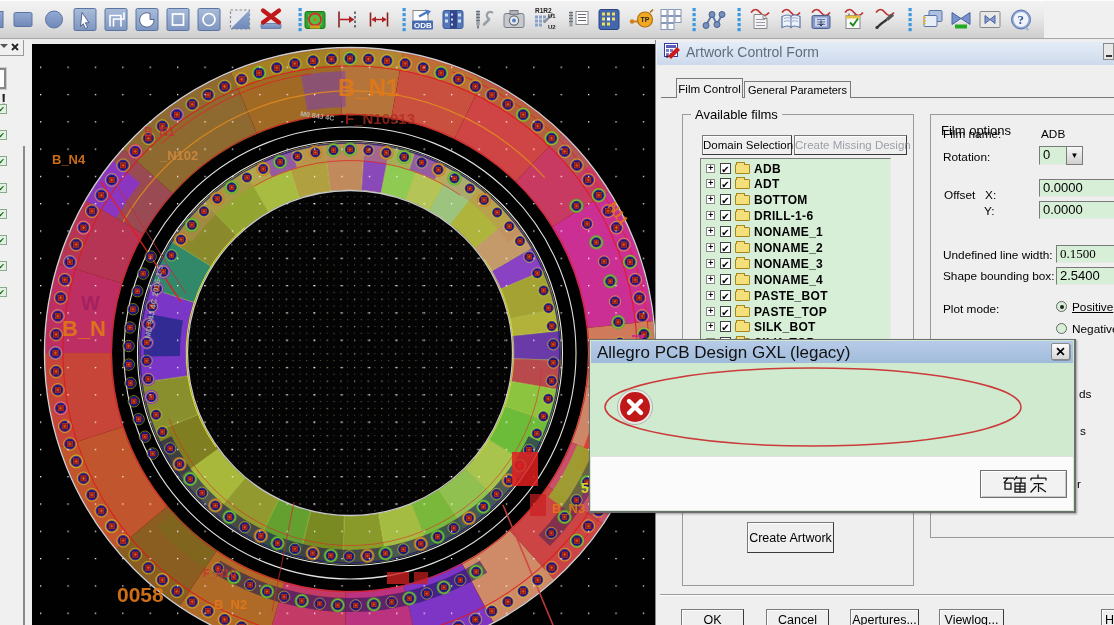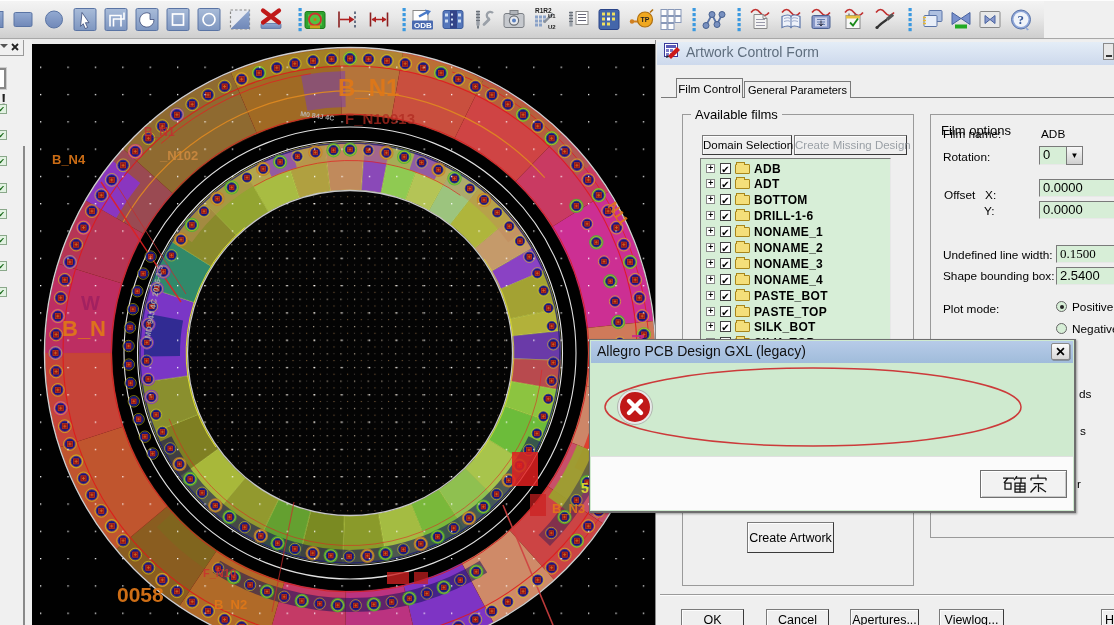--- a/index.html
+++ b/index.html
@@ -34,21 +34,21 @@
 .fold { position:absolute; left:34px; top:3px; width:15px; height:10px; background:#f4df7a; border:1px solid #a8861a; border-radius:1px; }
 .fold::before { content:""; position:absolute; left:0; top:-3px; width:7px; height:2px; background:#f4df7a; border:1px solid #a8861a; border-bottom:none; }
 .tlab { position:absolute; left:53px; top:1px; font-size:12px; font-weight:bold; letter-spacing:0.3px; }
 .flab { position:absolute; font-size:11.8px; white-space:nowrap; }
 .ginput { position:absolute; background:#d7eed7; border:1px solid #7a7a7a; border-bottom-color:#e8e8e8; border-right-color:#e8e8e8; font-size:13px; line-height:15px; padding-left:3px; }
 .radio { position:absolute; width:11px; height:11px; border-radius:50%; background:#d7eed7; border:1px solid #666; }
 .radio.sel::after { content:""; position:absolute; left:2.5px; top:2.5px; width:4px; height:4px; border-radius:50%; background:#222; }
 
 #alert { position:absolute; left:589px; top:339px; width:487px; height:174px; background:#cfeacf; border:1px solid #6e6e6e; border-right-width:2px; border-bottom-width:2px; box-shadow:1px 1px 2px rgba(0,0,0,0.35); z-index:10; }
 #alert .tbar { position:absolute; left:1px; top:1px; right:1px; height:22px; background:linear-gradient(#b7cbe8,#a0bcdb); }
-#alert .ttxt { position:absolute; left:7px; top:3px; font-size:14px; color:#111; }
+#alert .ttxt { position:absolute; left:7px; top:3px; font-size:17px; color:#111; }
 #alert .xbtn { position:absolute; right:4px; top:3px; width:19px; height:17px; background:linear-gradient(#fbfbfb,#d8d8d8); border:1px solid #8a8a8a; border-radius:2px; text-align:center; font-size:12.5px; line-height:16px; font-weight:bold; color:#000; box-shadow:0.5px 0.5px 0 #666; }
 #alert .foot { position:absolute; left:1px; right:1px; bottom:1px; height:54px; background:#fbfbfb; border-top:1px solid #e0e0e0; }
 #alert .okbtn { position:absolute; left:389px; top:13px; width:87px; height:28px; background:#f2f2f2; border:1px solid #707070; box-shadow:inset 1px 1px 0 #fff, inset -1px -1px 0 #c8c8c8; }
 #alert .msg { position:absolute; left:71px; top:51px; width:372px; font-size:13px; line-height:23px; color:#111; }
 </style></head>
 <body>
 <div id="stage">
 
 <div id="canvas">
       <svg width="623" height="585" viewBox="0 0 623 585" style="position:absolute;left:0;top:0">
@@ -915,21 +915,21 @@
   <div class="flab" style="left:288px; top:148px;">Offset&nbsp;&nbsp;&nbsp;X:</div>
   <div class="ginput" style="left:383px; top:139px; width:76px; height:18px;">0.0000</div>
   <div class="flab" style="left:328px; top:164px;">Y:</div>
   <div class="ginput" style="left:383px; top:161px; width:76px; height:18px;">0.0000</div>
   <div class="flab" style="left:287px; top:208px;">Undefined line width:</div>
   <div class="ginput" style="left:400px; top:205px; width:59px; height:18px;font-family:Liberation Serif, serif;">0.1500</div>
   <div class="flab" style="left:287px; top:229px;">Shape bounding box:</div>
   <div class="ginput" style="left:400px; top:227px; width:59px; height:18px;">2.5400</div>
   <div class="flab" style="left:287px; top:262px;">Plot mode:</div>
   <div class="radio sel" style="left:400px; top:261px;"></div>
-  <div class="flab" style="left:416px; top:260px;">Positive</div>
+  <div class="flab" style="left:416px; top:260px;text-decoration:underline;">Positive</div>
   <div class="radio" style="left:400px; top:283px;"></div>
   <div class="flab" style="left:416px; top:282px;">Negative</div>
   <div class="flab" style="left:423px; top:347px;">ds</div>
   <div class="flab" style="left:424px; top:384px;">s</div>
   <div class="flab" style="left:421px; top:437px;">r</div>
   <button class="btn" style="left:91px; top:482px; width:87px; height:31px; font-size:12.5px;">Create Artwork</button>
   <div style="position:absolute; left:4px; top:554px; width:455px; border-top:1px solid #9a9a9a; border-bottom:1px solid #fdfdfd;"></div>
   <button class="btn" style="left:25px; top:569px; width:63px; height:22px;">OK</button>
   <button class="btn" style="left:110px; top:569px; width:63px; height:22px;">Cancel</button>
   <button class="btn" style="left:194px; top:569px; width:69px; height:22px;">Apertures...</button>

